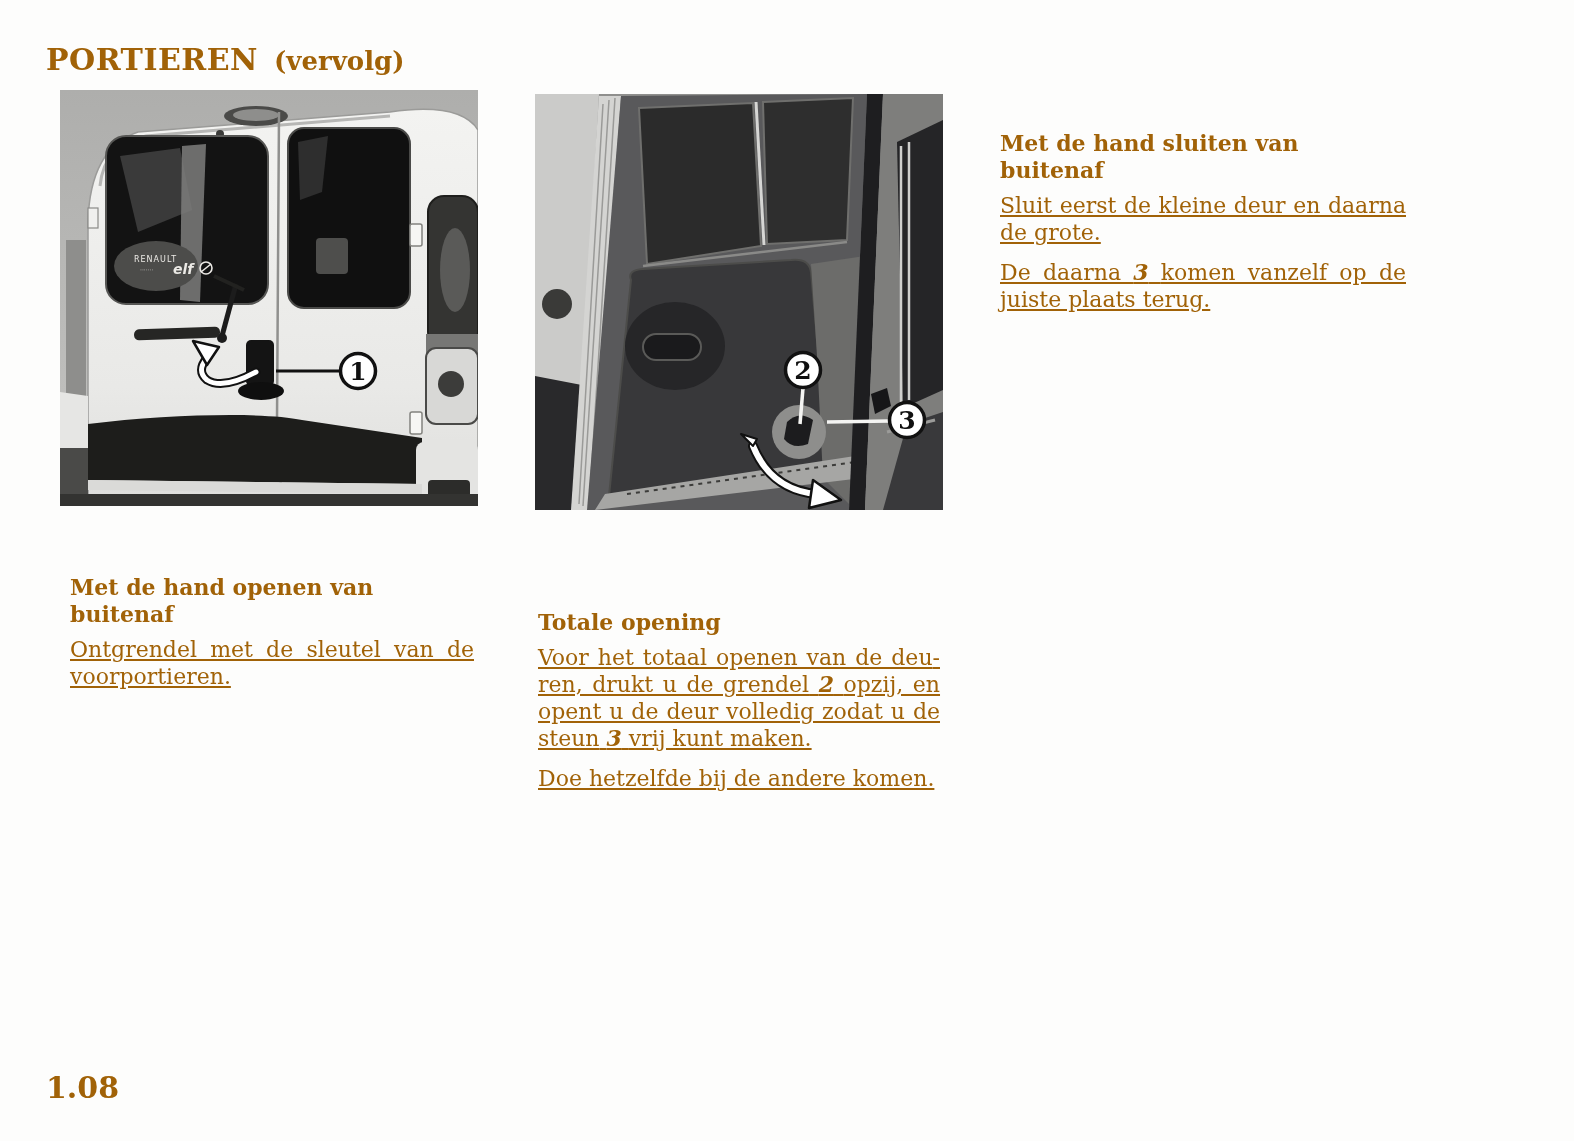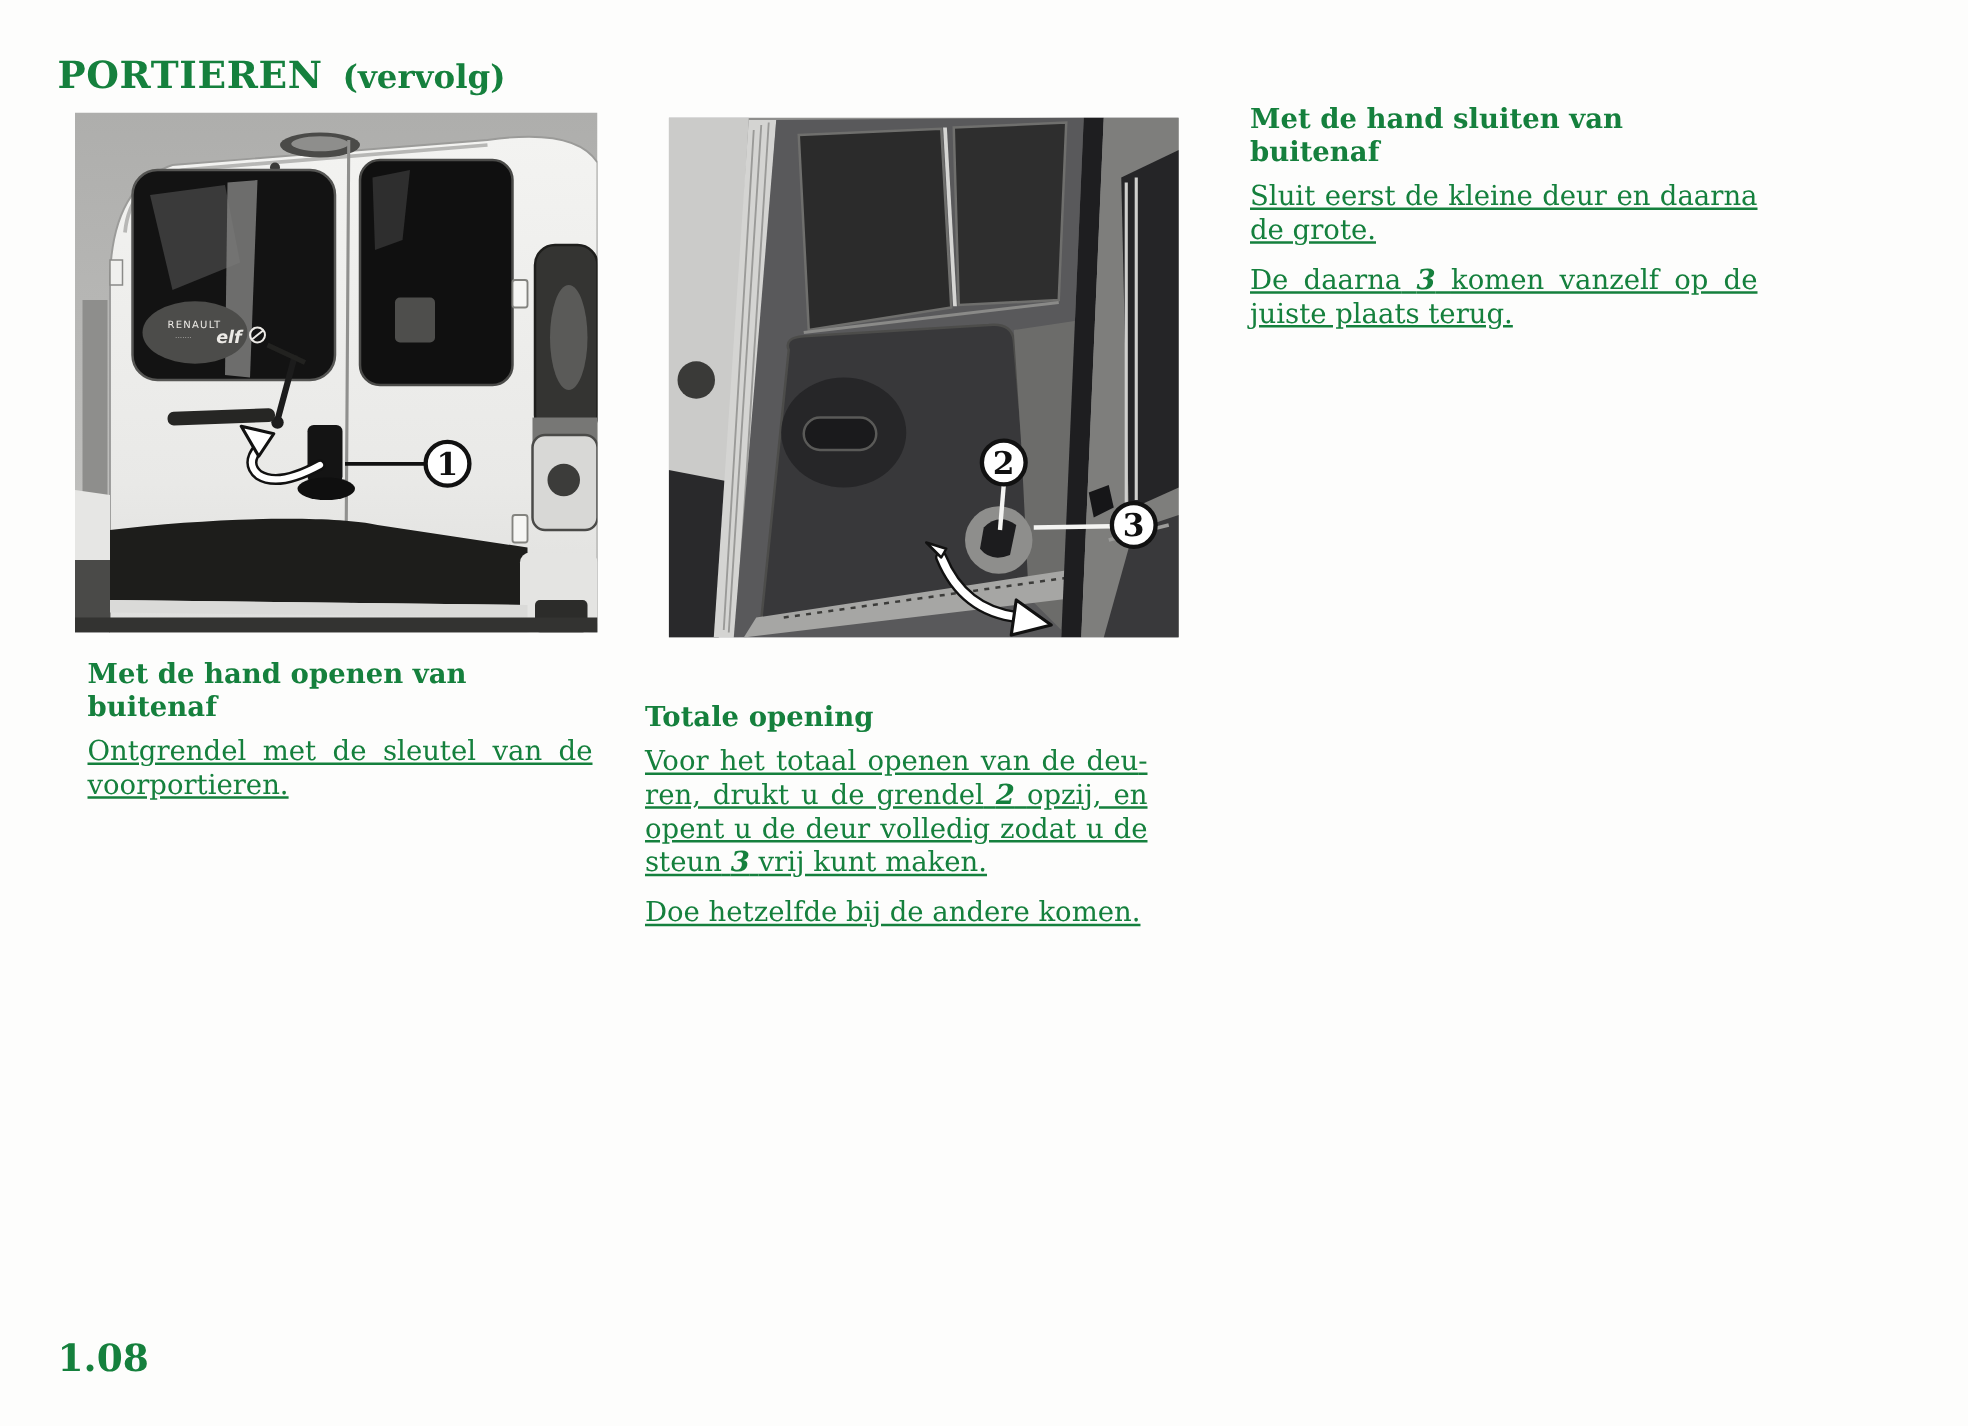--- a/index.html
+++ b/index.html
@@ -1,37 +1,37 @@
 <!DOCTYPE html>
 <html><head>
 <meta charset="utf-8">
 <style>
   html,body { margin:0; padding:0; background:#e9e9e7; }
   .page {
     position:relative; width:1574px; height:1141px;
     background:#fdfdfc; overflow:hidden;
-    font-family:"DejaVu Serif", serif; color:#15803d;
+    font-family:"DejaVu Serif", serif; color:#a16207;
   }
   .page-title { position:absolute; left:46px; top:40px; margin:0; white-space:nowrap; }
   .page-title .t-main { font-size:30px; font-weight:bold; letter-spacing:0.5px; }
   .page-title .t-suffix { font-size:26px; font-weight:bold; margin-left:16px; }
 
   figure { margin:0; padding:0; position:absolute; }
   .fig1 { left:60px; top:90px; width:418px; height:416px; }
   .fig2 { left:535px; top:94px; width:408px; height:416px; }
   figure svg { display:block; width:100%; height:100%; }
 
   .col { position:absolute; font-size:22px; line-height:27px; }
   .col-left  { left:70px;  top:526px; width:404px; }
-  .col-mid   { left:516px; top:561px; width:402px; }
+  .col-mid   { left:538px; top:561px; width:402px; }
   .col-right { left:1000px; top:82px; width:406px; }
 
   .col h2, .col h3 { font-size:22px; line-height:27px; margin:0; font-weight:bold; }
   .col h2 { margin-bottom:14px; }
-  .col h3 { margin-bottom:8px; }
+  .col h3 { margin-bottom:8px;margin-top:48px; }
   .col p { margin:0 0 13px 0; text-align:justify; hyphens:manual;text-decoration:underline; }
   .num { font-weight:bold; font-style:italic; }
 
   .page-number { position:absolute; left:46px; top:1070px; font-size:30px; font-weight:bold; }
 
   svg .co { font-family:"DejaVu Serif", serif; font-weight:bold; font-size:25px; fill:#101010; }
   svg .sticker { font-family:"DejaVu Sans", sans-serif; fill:#eceae6; }
 </style>
 </head>
 <body>

